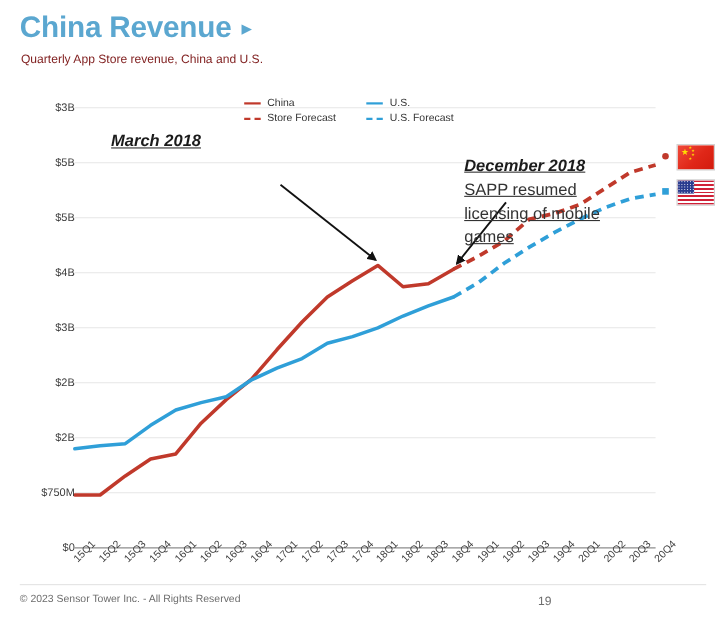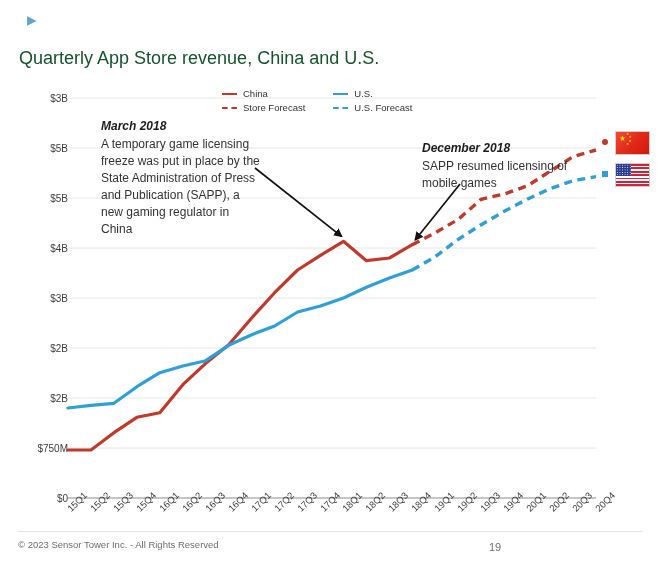--- a/index.html
+++ b/index.html
@@ -45,22 +45,22 @@
   .title-main {
     font-size: 27px;
     font-weight: normal;
     color: #231f20;
     letter-spacing: -0.2px;
   }
   .subtitle {
     position: absolute;
     left: 19px;
     top: 48px;
-    font-size: 18px;
-    color: #14532d;
+    font-size: 11px;
+    color: #7f1d1d;
   }
 
   
   .legend {
     position: absolute;
     left: 222px;
     top: 88px;
     display: grid;
     grid-template-columns: auto auto;
     column-gap: 28px;
@@ -117,23 +117,24 @@
     font-size: 9.5px;
     color: #3d3d3d;
     transform: rotate(-45deg);
     transform-origin: left top;
     white-space: nowrap;
   }
 
   
   .anno {
     position: absolute;
-    font-size: 12px;
+    font-size: 15px;
     line-height: 1.42;
     color: #333;
+    text-decoration: underline;
   }
   .anno-title {
     font-weight: bold;
     font-style: italic;
     display: block;
     margin-bottom: 1px;
     color: #1b1b1b;
   }
   #anno-march { left: 101px; top: 118px; width: 160px; }
   #anno-dec   { left: 422px; top: 140px; width: 150px; }
@@ -207,20 +208,21 @@
     height: 1px;
     background: #e3e3e3;
   }
 </style>
 </head>
 <body>
 
 <div id="slide">
 
   <div class="title-row">
+    <span class="title-brand">China Revenue</span>
     <span class="title-sep">▸</span>
   </div>
   <div class="subtitle">Quarterly App Store revenue, China and U.S.</div>
 
   <div class="legend">
     <div class="legend-item">
       <span class="lg-swatch" style="border-top-color:#C0392B"></span>
       <span>China</span>
     </div>
     <div class="legend-item">
@@ -294,21 +296,20 @@
       <div class="xlabel" style="left: 478.217px; top: 506px;">19Q3</div>
       <div class="xlabel" style="left: 501.174px; top: 506px;">19Q4</div>
       <div class="xlabel" style="left: 524.13px; top: 506px;">20Q1</div>
       <div class="xlabel" style="left: 547.087px; top: 506px;">20Q2</div>
       <div class="xlabel" style="left: 570.043px; top: 506px;">20Q3</div>
       <div class="xlabel" style="left: 593px; top: 506px;">20Q4</div>
     </div>
 
   <div class="anno" id="anno-march">
     <span class="anno-title">March 2018</span>
-    <span>A temporary game licensing freeze was put in place by the State Administration of Press and Publication (SAPP), a new gaming regulator in China</span>
   </div>
   <div class="anno" id="anno-dec">
     <span class="anno-title">December 2018</span>
     <span>SAPP resumed licensing of mobile games</span>
   </div>
 
   <div class="flag-dot" id="dot-cn"></div>
   <div class="flag-box" id="flag-cn">
     <div class="cn-bg"></div>
     <span class="cn-star" style="left:3px; top:2.5px; font-size:8px;">★</span>

